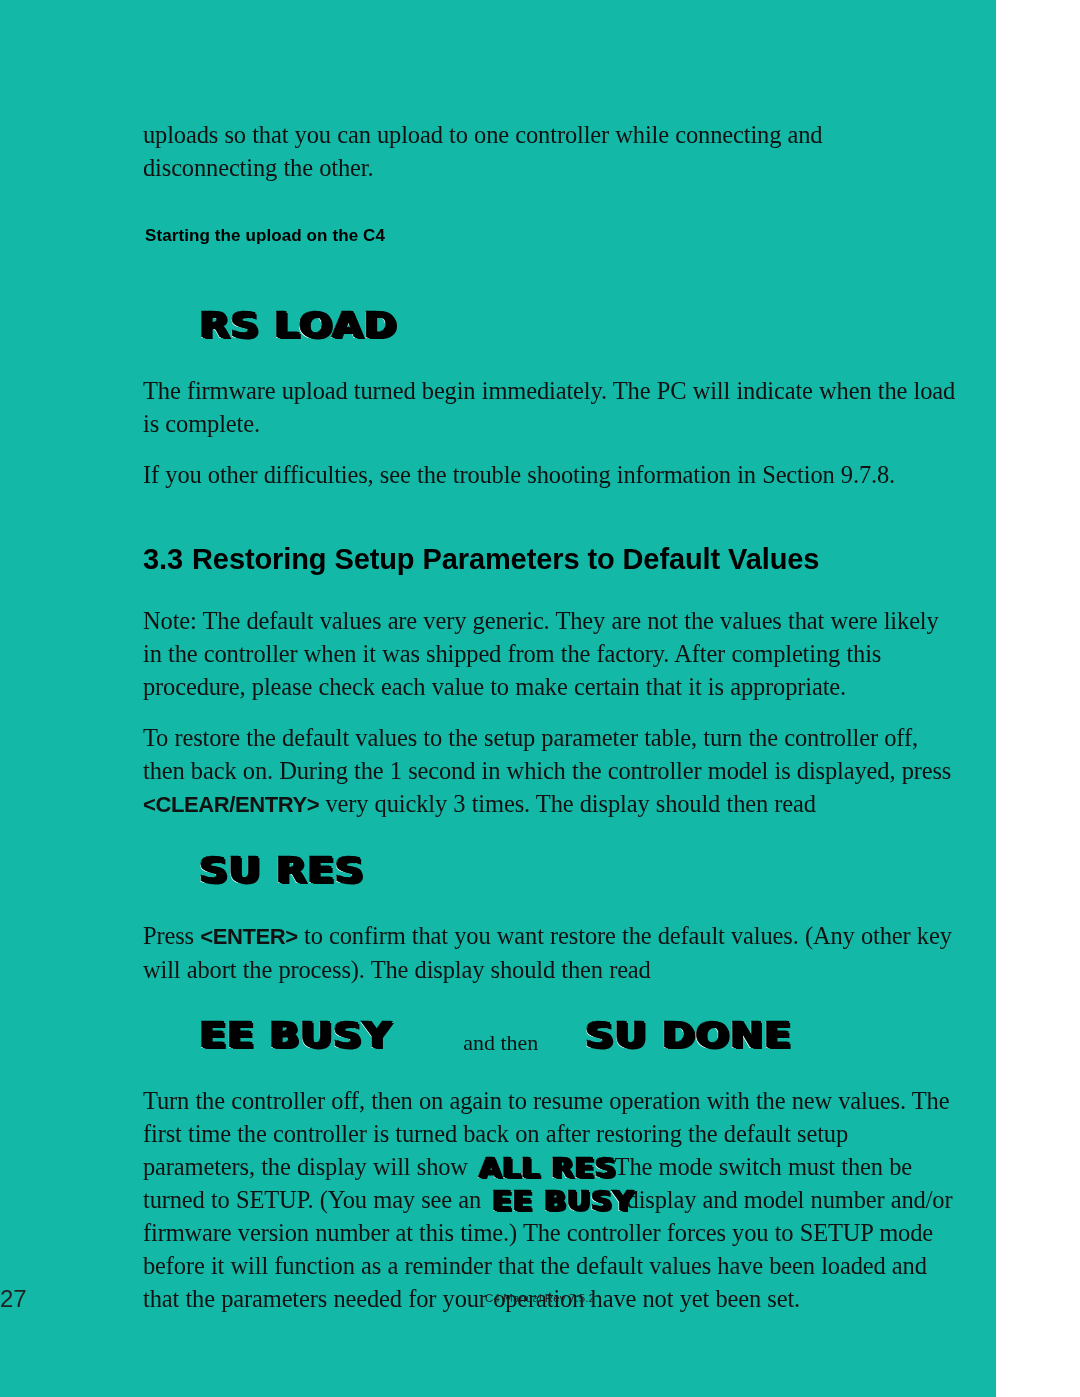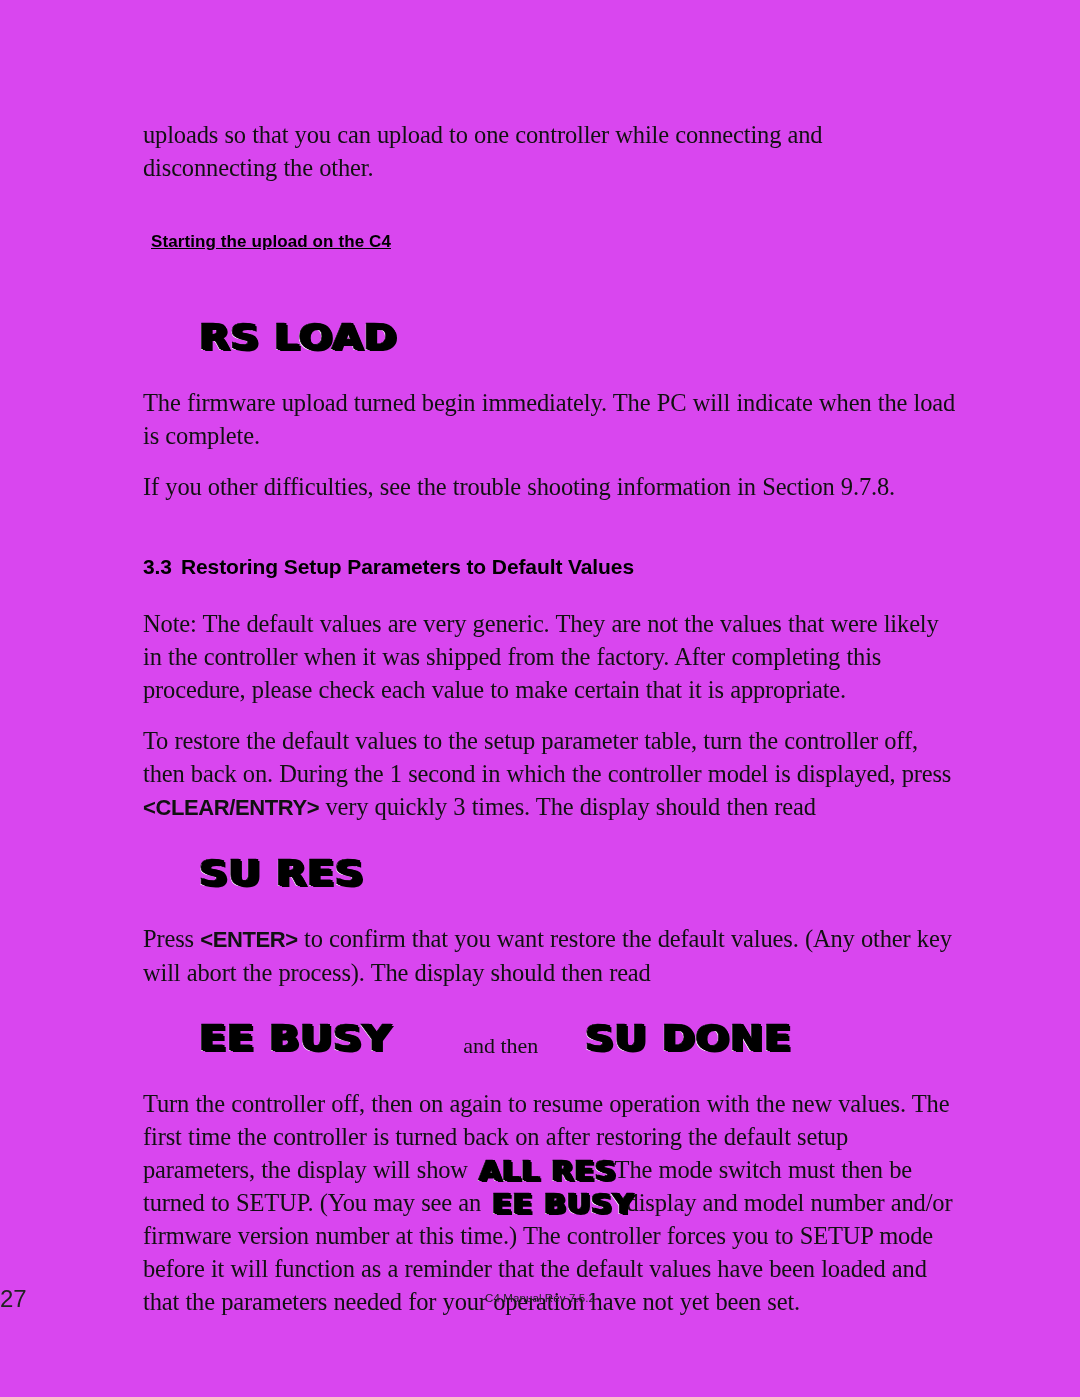--- a/index.html
+++ b/index.html
@@ -3,23 +3,23 @@
 <meta charset="utf-8">
 <title>C4 Manual Page 27</title>
 <style>
   html, body {
     margin: 0;
     padding: 0;
     background: #ffffff;
   }
   .page {
     position: relative;
-    width: 1080px;
+    width: 996px;
     height: 1397px;
-    background: #d946ef;
+    background: #14b8a6;
     overflow: hidden;
     font-family: "Liberation Serif", "DejaVu Serif", serif;
     color: #000000;
   }
   .content {
     position: absolute;
     left: 143px;
     top: 118px;
     width: 818px;
   }
@@ -38,28 +38,27 @@
   .gap-sm { height: 18px; }
   .gap-md { height: 28px; }
   .gap-lg { height: 40px; }
   .gap-xl { height: 52px; }
 
   
   h3.subhead {
     font-family: "Liberation Sans", "DejaVu Sans", sans-serif;
     font-size: 17px;
     font-weight: bold;
-    margin: 8px;
+    margin: 2px;
     letter-spacing: 0.1px;
     color: #000;
-    text-decoration: underline;
   }
   h2.section {
     font-family: "Liberation Sans", "DejaVu Sans", sans-serif;
-    font-size: 21px;
+    font-size: 29px;
     font-weight: bold;
     margin: 0;
     letter-spacing: -0.1px;
     color: #000;
   }
   h2.section .num { margin-right: 9px; }
 
   
   .keyname {
     font-family: "Liberation Sans", "DejaVu Sans", sans-serif;

